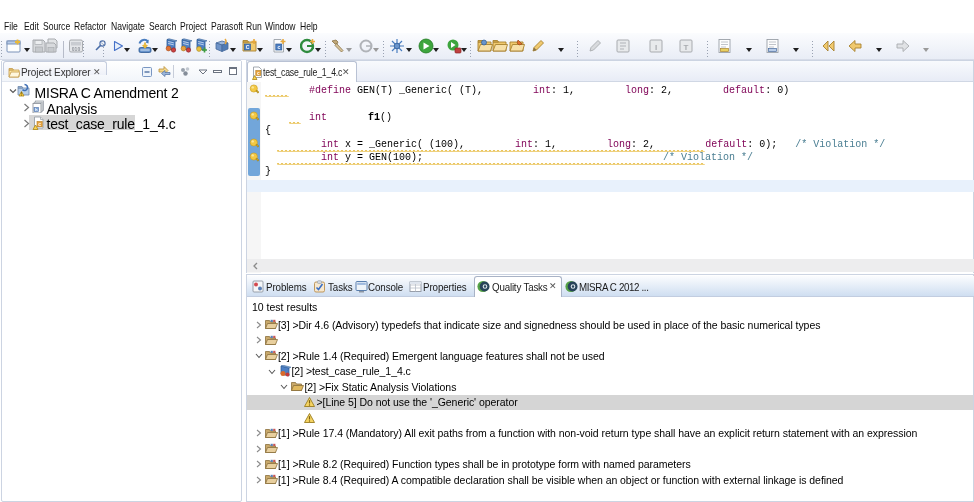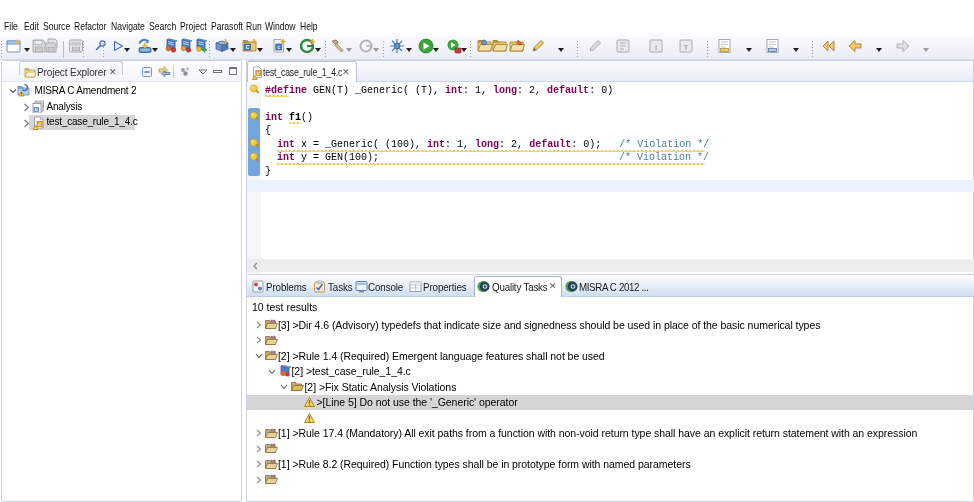--- a/index.html
+++ b/index.html
@@ -24,47 +24,47 @@
 .dd.gray { border-top-color:#9a9a9a; }
 .tsep { position:absolute; top:8px; width:1px; height:17px; background:#b7bcc9; }
 .dsep { position:absolute; top:8px; width:1px; height:17px;
   background:repeating-linear-gradient(#9aa2b2 0 1px, transparent 1px 3px); }
 
 
 #leftpanel { position:absolute; left:1px; top:60px; width:241px; height:442px;
   background:#fff; border:1px solid #ccd4e2; border-radius:2px; }
 #lp-hdr { position:absolute; left:0; top:0; width:239px; height:21px;
   background:linear-gradient(#ffffff,#f2f5fa); border-bottom:1px solid #e1e6ef; }
-#lp-tab { position:absolute; left:17px; top:0px; width:104px; height:14px;
+#lp-tab { position:absolute; left:1px; top:0px; width:104px; height:14px;
   background:linear-gradient(#fdfdfe,#eef1f8); border:1px solid #c5cdde; border-bottom:none;
   border-radius:3px 3px 0 0; }
-.treerow { position:absolute; font-size:10px; letter-spacing:-0.2px; color:#000; white-space:nowrap; }
+.treerow { position:absolute; font-size:14px; letter-spacing:-0.2px; color:#000; white-space:nowrap; }
 #lp-sel { position:absolute; left:27px; top:54px; width:106px; height:15px; background:#d6d6d6; }
 
 
 #rightcol { position:absolute; left:246px; top:60px; width:728px; height:442px; background:#fff; }
 
 
 #edtabs { position:absolute; left:0; top:0; width:728px; height:22px;
   background:linear-gradient(#f8fafd,#e8ecf6); border:1px solid #ccd4e2; border-bottom:1px solid #d0d7e4;}
 #ed-tab { position:absolute; left:0px; top:0px; width:110px; height:22px;
   background:#fff; border:1px solid #b9c2d4; border-bottom:none; border-radius:3px 3px 0 0; }
 #ed-tab-label { position:absolute; left:15px; top:5px; font-size:10px; letter-spacing:-0.2px; color:#222; transform:scaleX(0.87); transform-origin:0 0; }
 
 
 #editor { position:absolute; left:0; top:22px; width:728px; height:191px; background:#fff;
   border-left:1px solid #ccd4e2; border-right:1px solid #ccd4e2; }
 #ruler { position:absolute; left:0; top:0; width:14px; height:191px; background:#f6f6f6; }
 #rangebar { position:absolute; left:1px; top:26px; width:12px; height:68px; background:#72a6da; border-radius:2px; }
 #cursorline { position:absolute; left:0; top:97.5px; width:728px; height:12.5px; background:#e8f1fc; }
 #code { position:absolute; left:18px; top:1.5px; font-family:"Liberation Mono", monospace;
   font-size:10px; line-height:13.5px; white-space:pre; color:#000; }
-.kw { color:#7f0055; font-weight:bold; }
+.kw { color:#7f0055; font-weight:normal;margin-left:44px; }
 .cm { color:#4a7e92; }
-.bk { font-weight:bold; }
+.bk { font-weight:bold;margin-left:35px; }
 .squig { position:absolute; height:3px; }
 
 
 #hscroll { position:absolute; left:0; top:177px; width:727px; height:13px; background:#ededee; }
 
 
 #botpanel { position:absolute; left:0; top:214px; width:728px; height:228px; background:#fff;
   border:1px solid #ccd4e2; }
 #bp-tabs { position:absolute; left:0; top:1px; width:820px; height:21px;
   background:linear-gradient(#fbfcfe,#cfdef1); border-bottom:1px solid #c2cde0; }
@@ -579,18 +579,19 @@
 <div class="qrow" style="top:197.0px">
 <svg class="abs" style="left:9px;top:3.5px" width="6" height="8" viewBox="0 0 6 8">
               <path d="M1 1 L4.5 4 L1 7" fill="none" stroke="#8a8a8a" stroke-width="1.1"></path>
             </svg>
 <svg class="abs" style="left:18px;top:2px" width="13" height="11" viewBox="0 0 13 11">
               <path d="M0.5 1.5 L4.5 1.5 L5.5 3 L10.5 3 L10.5 9.5 L0.5 9.5 Z" fill="#c9a96b" stroke="#8a703c" stroke-width="0.8"></path>
               <rect x="5.6" y="0.8" width="2.2" height="2.2" fill="#5b7fb5"></rect>
               <rect x="8.2" y="0.8" width="2.2" height="2.2" fill="#c95555"></rect>
               <path d="M0.5 9.5 L2.5 4.5 L12.5 4.5 L10.5 9.5 Z" fill="#e8cf9e" stroke="#8a703c" stroke-width="0.8"></path>
             </svg>
+<span class="qtext" style="left:31px">[1] &gt;Rule 8.4 (Required) A compatible declaration shall be visible when an object or function with external linkage is defined</span>
 </div>
 </div>
     </div>
   </div>
 
 </div>
 
 </body></html>

